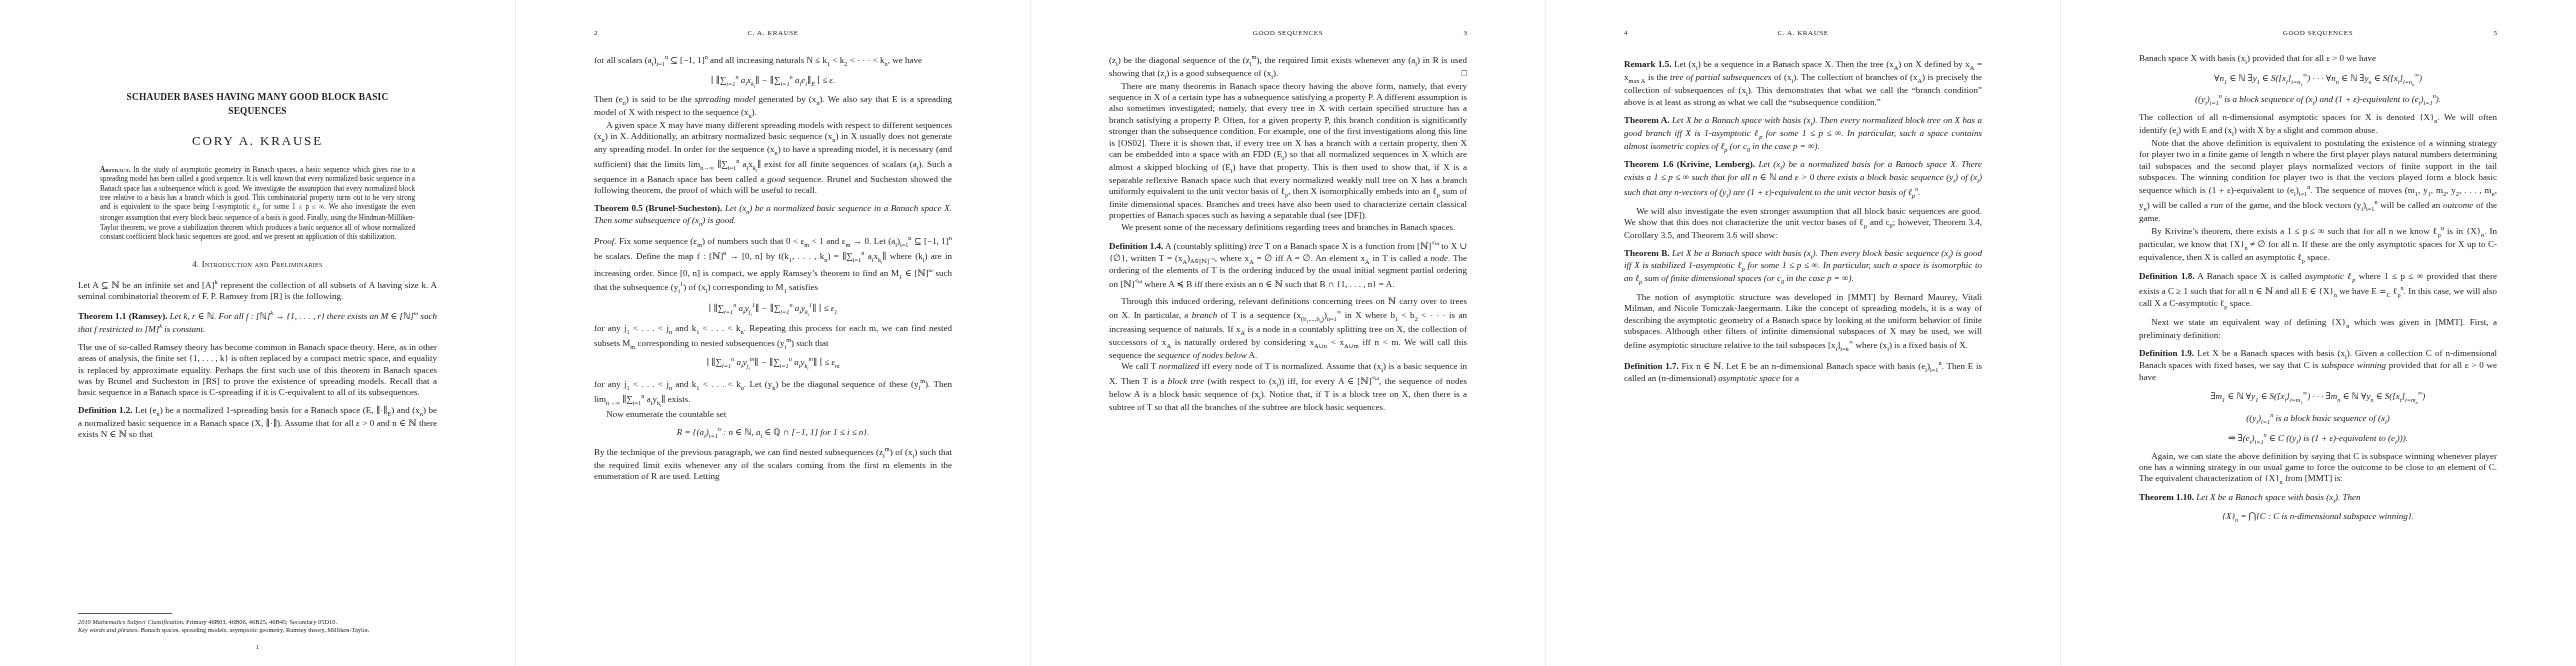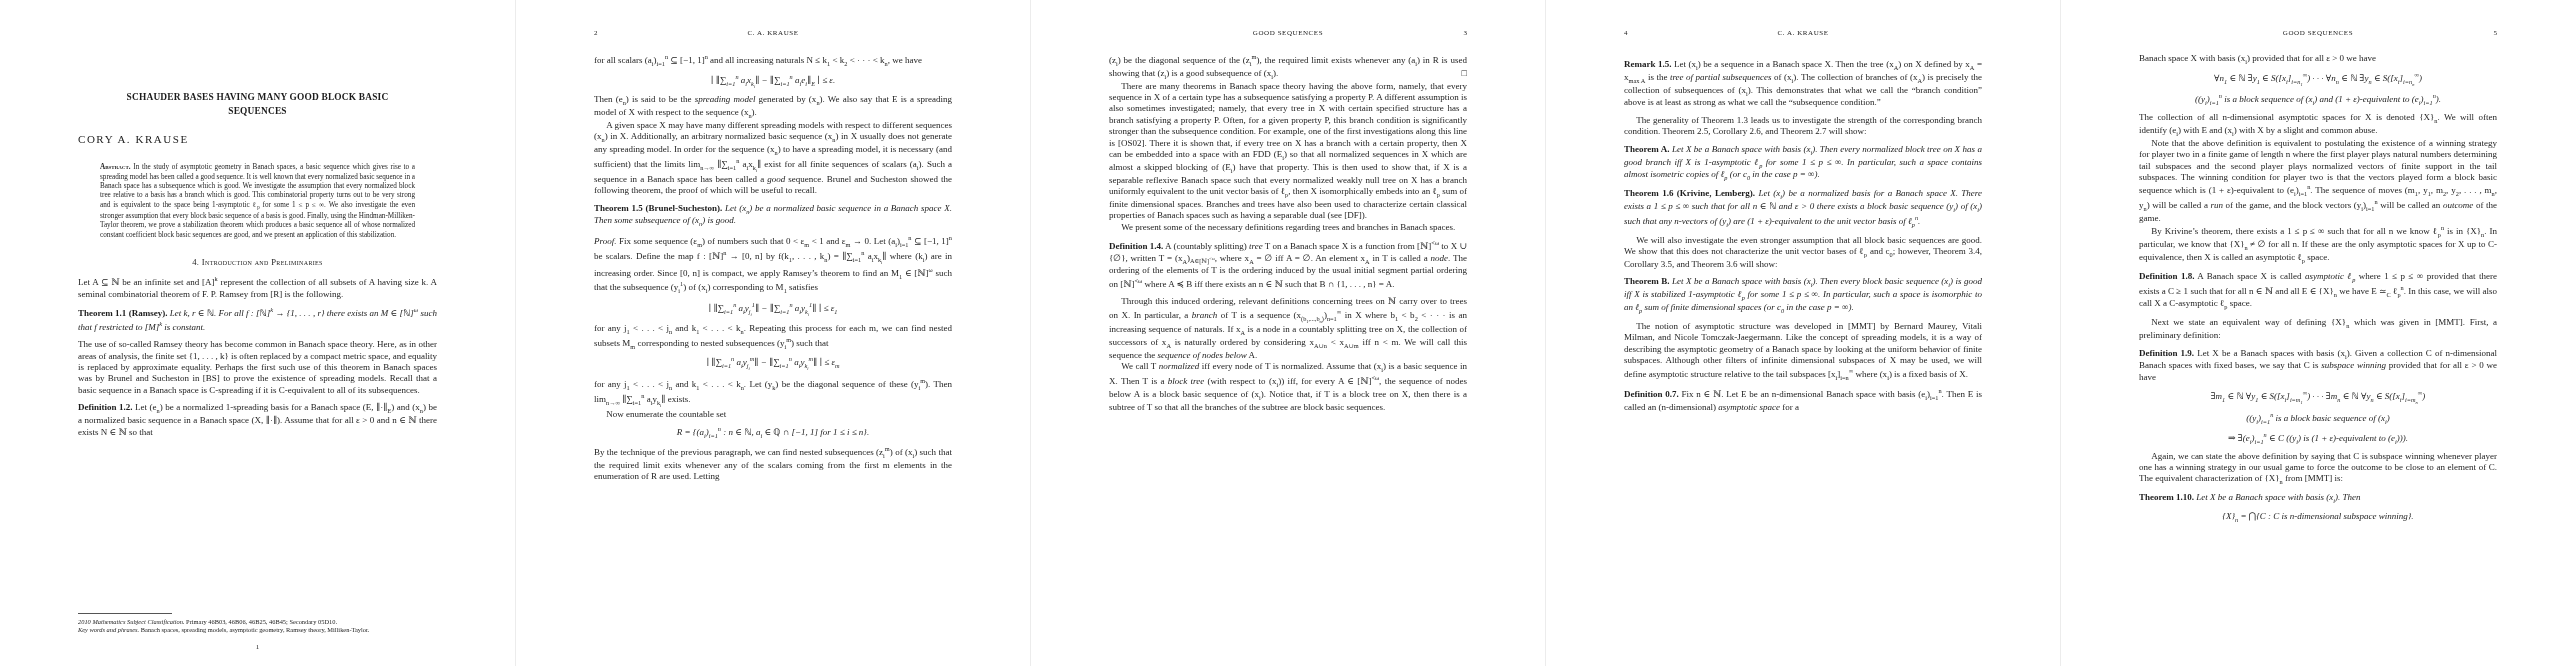--- a/index.html
+++ b/index.html
@@ -30,21 +30,21 @@
 
   .page-body {
     position:absolute; top:53px; left:78px; right:78px;
     font-size:9px; line-height:1.27; text-align:justify;
   }
 
   .title {
     margin:37px auto 0; width:300px; text-align:center;
     font-weight:700; font-size:9.4px; line-height:1.5; letter-spacing:0.02em;
   }
-  .author { margin:14.5px 0 0; text-align:left; font-size:11px; letter-spacing:0.14em; }
+  .author { margin:14.5px 0 0; text-align:center; font-size:13px; letter-spacing:0.14em; }
   .abstract { margin:16.7px 0 0; padding:0 22px; font-size:7.2px; line-height:1.3; }
   .abstract .abs-label { font-variant:small-caps; font-weight:700; }
   .section-heading { margin:16.7px 0 7.8px; text-align:center; font-variant:small-caps; font-size:8.6px; letter-spacing:0.04em; }
 
   p.para { text-indent:12.2px; margin:0; }
   p.para.noindent { text-indent:0; }
   .block { margin:6.1px 0; }
   .blk-label { font-weight:700; font-style:normal; }
   .theorem .thm-body { font-style:italic; }
   .proof .proof-label { font-style:italic; }
@@ -91,21 +91,21 @@
         <div class="page-header">
           <span class="ph-left">2</span>
           <span class="ph-center">C. A. KRAUSE</span>
           <span class="ph-right"></span>
         </div>
         <div class="page-body">
           <p class="para noindent">for all scalars (a<sub>i</sub>)<sub>i=1</sub><sup>n</sup> ⊆ [−1, 1]<sup>n</sup> and all increasing naturals N ≤ k<sub>1</sub> &lt; k<sub>2</sub> &lt; · · · &lt; k<sub>n</sub>, we have</p>
           <div class="formula">∣ ∥∑<sub>i=1</sub><sup>n</sup> a<sub>i</sub>x<sub>k<sub>i</sub></sub>∥ − ∥∑<sub>i=1</sub><sup>n</sup> a<sub>i</sub>e<sub>i</sub>∥<sub>E</sub> ∣ ≤ ε.</div>
           <p class="para noindent">Then (e<sub>n</sub>) is said to be the <i>spreading model</i> generated by (x<sub>n</sub>). We also say that E is a spreading model of X with respect to the sequence (x<sub>n</sub>).</p>
           <p class="para">A given space X may have many different spreading models with respect to different sequences (x<sub>n</sub>) in X. Additionally, an arbitrary normalized basic sequence (x<sub>n</sub>) in X usually does not generate any spreading model. In order for the sequence (x<sub>n</sub>) to have a spreading model, it is necessary (and sufficient) that the limits lim<sub>n→∞</sub> ∥∑<sub>i=1</sub><sup>n</sup> a<sub>i</sub>x<sub>k<sub>i</sub></sub>∥ exist for all finite sequences of scalars (a<sub>i</sub>). Such a sequence in a Banach space has been called a <i>good</i> sequence. Brunel and Sucheston showed the following theorem, the proof of which will be useful to recall.</p>
-          <p class="block theorem"><b class="blk-label">Theorem 1.5 (Brunel-Sucheston).</b> <span class="thm-body">Let (x<sub>n</sub>) be a normalized basic sequence in a Banach space X. Then some subsequence of (x<sub>n</sub>) is good.</span></p>
+          <p class="block theorem"><b class="blk-label">Theorem 0.5 (Brunel-Sucheston).</b> <span class="thm-body">Let (x<sub>n</sub>) be a normalized basic sequence in a Banach space X. Then some subsequence of (x<sub>n</sub>) is good.</span></p>
           <p class="block proof"><i class="proof-label">Proof.</i> Fix some sequence (ε<sub>m</sub>) of numbers such that 0 &lt; ε<sub>m</sub> &lt; 1 and ε<sub>m</sub> → 0. Let (a<sub>i</sub>)<sub>i=1</sub><sup>n</sup> ⊆ [−1, 1]<sup>n</sup> be scalars. Define the map f : [ℕ]<sup>n</sup> → [0, n] by f(k<sub>1</sub>, . . . , k<sub>n</sub>) = ∥∑<sub>i=1</sub><sup>n</sup> a<sub>i</sub>x<sub>k<sub>i</sub></sub>∥ where (k<sub>i</sub>) are in increasing order. Since [0, n] is compact, we apply Ramsey’s theorem to find an M<sub>1</sub> ∈ [ℕ]<sup>ω</sup> such that the subsequence (y<sub>i</sub><sup>1</sup>) of (x<sub>i</sub>) corresponding to M<sub>1</sub> satisfies</p>
           <div class="formula">∣ ∥∑<sub>i=1</sub><sup>n</sup> a<sub>i</sub>y<sub>j<sub>i</sub></sub><sup>1</sup>∥ − ∥∑<sub>i=1</sub><sup>n</sup> a<sub>i</sub>y<sub>k<sub>i</sub></sub><sup>1</sup>∥ ∣ ≤ ε<sub>1</sub></div>
           <p class="para noindent">for any j<sub>1</sub> &lt; . . . &lt; j<sub>n</sub> and k<sub>1</sub> &lt; . . . &lt; k<sub>n</sub>. Repeating this process for each m, we can find nested subsets M<sub>m</sub> corresponding to nested subsequences (y<sub>i</sub><sup>m</sup>) such that</p>
           <div class="formula">∣ ∥∑<sub>i=1</sub><sup>n</sup> a<sub>i</sub>y<sub>j<sub>i</sub></sub><sup>m</sup>∥ − ∥∑<sub>i=1</sub><sup>n</sup> a<sub>i</sub>y<sub>k<sub>i</sub></sub><sup>m</sup>∥ ∣ ≤ ε<sub>m</sub></div>
           <p class="para noindent">for any j<sub>1</sub> &lt; . . . &lt; j<sub>n</sub> and k<sub>1</sub> &lt; . . . &lt; k<sub>n</sub>. Let (y<sub>k</sub>) be the diagonal sequence of these (y<sub>i</sub><sup>m</sup>). Then lim<sub>n→∞</sub> ∥∑<sub>i=1</sub><sup>n</sup> a<sub>i</sub>y<sub>k<sub>i</sub></sub>∥ exists.</p>
           <p class="para">Now enumerate the countable set</p>
           <div class="formula">R = {(a<sub>i</sub>)<sub>i=1</sub><sup>n</sup> : n ∈ ℕ, a<sub>i</sub> ∈ ℚ ∩ [−1, 1] for 1 ≤ i ≤ n}.</div>
           <p class="para noindent">By the technique of the previous paragraph, we can find nested subsequences (z<sub>i</sub><sup>m</sup>) of (x<sub>i</sub>) such that the required limit exits whenever any of the scalars coming from the first m elements in the enumeration of R are used. Letting</p>
         </div>
       </div>
@@ -125,27 +125,26 @@
         </div>
       </div>
       <div class="page">
         <div class="page-header">
           <span class="ph-left">4</span>
           <span class="ph-center">C. A. KRAUSE</span>
           <span class="ph-right"></span>
         </div>
         <div class="page-body">
           <p class="block definition"><b class="blk-label">Remark 1.5.</b> Let (x<sub>i</sub>) be a sequence in a Banach space X. Then the tree (x<sub>A</sub>) on X defined by x<sub>A</sub> = x<sub>max A</sub> is the <i>tree of partial subsequences</i> of (x<sub>i</sub>). The collection of branches of (x<sub>A</sub>) is precisely the collection of subsequences of (x<sub>i</sub>). This demonstrates that what we call the “branch condition” above is at least as strong as what we call the “subsequence condition.”</p>
-          <p class="para">The generality of Theorem 1.3 leads us to investigate the strength of the corresponding branch condition. Theorem 2.5, Corollary 2.6, and Theorem 2.7 will show:</p>
           <p class="block theorem"><b class="blk-label">Theorem A.</b> <span class="thm-body">Let X be a Banach space with basis (x<sub>i</sub>). Then every normalized block tree on X has a good branch iff X is 1-asymptotic ℓ<sub>p</sub> for some 1 ≤ p ≤ ∞. In particular, such a space contains almost isometric copies of ℓ<sub>p</sub> (or c<sub>0</sub> in the case p = ∞).</span></p>
           <p class="block theorem"><b class="blk-label">Theorem 1.6 (Krivine, Lemberg).</b> <span class="thm-body">Let (x<sub>i</sub>) be a normalized basis for a Banach space X. There exists a 1 ≤ p ≤ ∞ such that for all n ∈ ℕ and ε &gt; 0 there exists a block basic sequence (y<sub>i</sub>) of (x<sub>i</sub>) such that any n-vectors of (y<sub>i</sub>) are (1 + ε)-equivalent to the unit vector basis of ℓ<sub>p</sub><sup>n</sup>.</span></p>
           <p class="para">We will also investigate the even stronger assumption that all block basic sequences are good. We show that this does not characterize the unit vector bases of ℓ<sub>p</sub> and c<sub>0</sub>; however, Theorem 3.4, Corollary 3.5, and Theorem 3.6 will show:</p>
           <p class="block theorem"><b class="blk-label">Theorem B.</b> <span class="thm-body">Let X be a Banach space with basis (x<sub>i</sub>). Then every block basic sequence (x<sub>i</sub>) is good iff X is stabilized 1-asymptotic ℓ<sub>p</sub> for some 1 ≤ p ≤ ∞. In particular, such a space is isomorphic to an ℓ<sub>p</sub> sum of finite dimensional spaces (or c<sub>0</sub> in the case p = ∞).</span></p>
           <p class="para">The notion of asymptotic structure was developed in [MMT] by Bernard Maurey, Vitali Milman, and Nicole Tomczak-Jaegermann. Like the concept of spreading models, it is a way of describing the asymptotic geometry of a Banach space by looking at the uniform behavior of finite subspaces. Although other filters of infinite dimensional subspaces of X may be used, we will define asymptotic structure relative to the tail subspaces [x<sub>i</sub>]<sub>i=n</sub><sup>∞</sup> where (x<sub>i</sub>) is a fixed basis of X.</p>
-          <p class="block definition"><b class="blk-label">Definition 0.7.</b> Fix n ∈ ℕ. Let E be an n-dimensional Banach space with basis (e<sub>i</sub>)<sub>i=1</sub><sup>n</sup>. Then E is called an (n-dimensional) <i>asymptotic space</i> for a</p>
+          <p class="block definition"><b class="blk-label">Definition 1.7.</b> Fix n ∈ ℕ. Let E be an n-dimensional Banach space with basis (e<sub>i</sub>)<sub>i=1</sub><sup>n</sup>. Then E is called an (n-dimensional) <i>asymptotic space</i> for a</p>
         </div>
       </div>
       <div class="page">
         <div class="page-header">
           <span class="ph-left"></span>
           <span class="ph-center">GOOD SEQUENCES</span>
           <span class="ph-right">5</span>
         </div>
         <div class="page-body">
           <p class="para noindent">Banach space X with basis (x<sub>i</sub>) provided that for all ε &gt; 0 we have</p>

